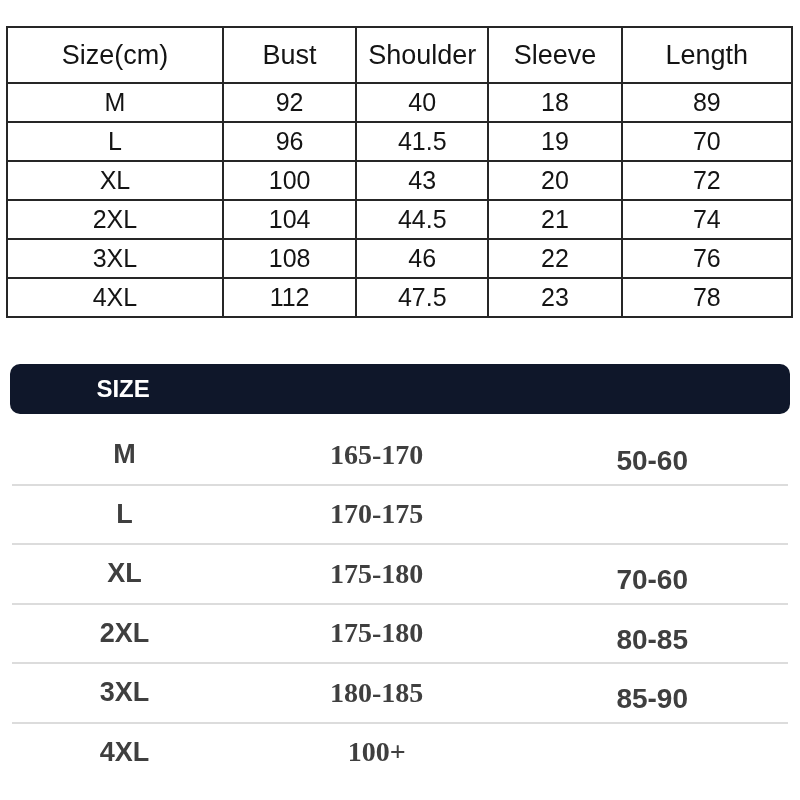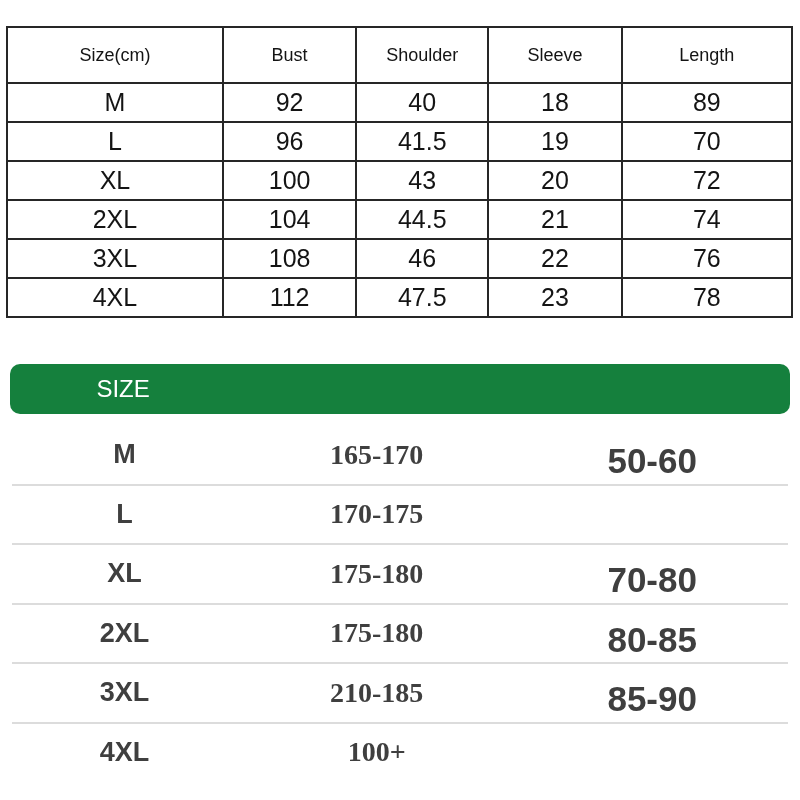--- a/index.html
+++ b/index.html
@@ -28,60 +28,60 @@
     border: 2px solid #262626;
     text-align: center;
     vertical-align: middle;
     padding: 0;
     overflow: hidden;
     white-space: nowrap;
   }
   .m-table thead tr { height: 56px; }
   .m-table tbody tr { height: 39px; }
   .m-table th {
-    font-size: 18px;
+    font-size: 27px;
     font-weight: 400;
   }
   .m-table td { font-size: 25px; }
   .col-size     { width: 27.5%; }
   .col-bust     { width: 17.0%; }
   .col-shoulder { width: 16.8%; }
   .col-sleeve   { width: 17.0%; }
   .col-length   { width: 21.7%; }
 
   
   .fit-header {
     margin: 46px 10px 0 10px;
     height: 50px;
-    background: #15803d;
+    background: #0f172a;
     border-radius: 10px;
     display: grid;
     grid-template-columns: 29% 36% 35%;
     align-items: center;
     color: #ffffff;
-    font-weight: 400;
+    font-weight: 700;
     font-size: 24px;
   }
   .fit-header > div { text-align: center; }
 
   .fit-rows { margin: 12px 12px 0 12px; }
   .fit-row {
     height: 57.5px;
     display: grid;
     grid-template-columns: 29% 36% 35%;
     align-items: center;
     border-bottom: 2px solid #dcdcdc;
     color: #3f3f3f;
     font-weight: 700;
   }
   .fit-row:last-child { border-bottom: none; }
   .fit-row > div { text-align: center; white-space: nowrap; }
   .fit-cell-size   { font-size: 27px; }
   .fit-cell-height { font-size: 28px; font-family: Liberation Serif, serif; }
-  .fit-cell-weight { font-size: 35px; margin-top: 13px; }
+  .fit-cell-weight { font-size: 28px; margin-top: 13px; }
 </style>
 </head>
 <body>
 
 <div class="page">
 
   <table class="m-table">
     <colgroup>
       <col class="col-size">
         <col class="col-bust">
@@ -154,30 +154,30 @@
       <div class="fit-cell-height">165-170</div>
       <div class="fit-cell-weight">50-60</div>
     </div>
     <div class="fit-row">
       <div class="fit-cell-size">L</div>
       <div class="fit-cell-height">170-175</div>
     </div>
     <div class="fit-row">
       <div class="fit-cell-size">XL</div>
       <div class="fit-cell-height">175-180</div>
-      <div class="fit-cell-weight">70-80</div>
+      <div class="fit-cell-weight">70-60</div>
     </div>
     <div class="fit-row">
       <div class="fit-cell-size">2XL</div>
       <div class="fit-cell-height">175-180</div>
       <div class="fit-cell-weight">80-85</div>
     </div>
     <div class="fit-row">
       <div class="fit-cell-size">3XL</div>
-      <div class="fit-cell-height">210-185</div>
+      <div class="fit-cell-height">180-185</div>
       <div class="fit-cell-weight">85-90</div>
     </div>
     <div class="fit-row">
       <div class="fit-cell-size">4XL</div>
       <div class="fit-cell-height">100+</div>
     </div>
   </div>
 
 </div>
 

